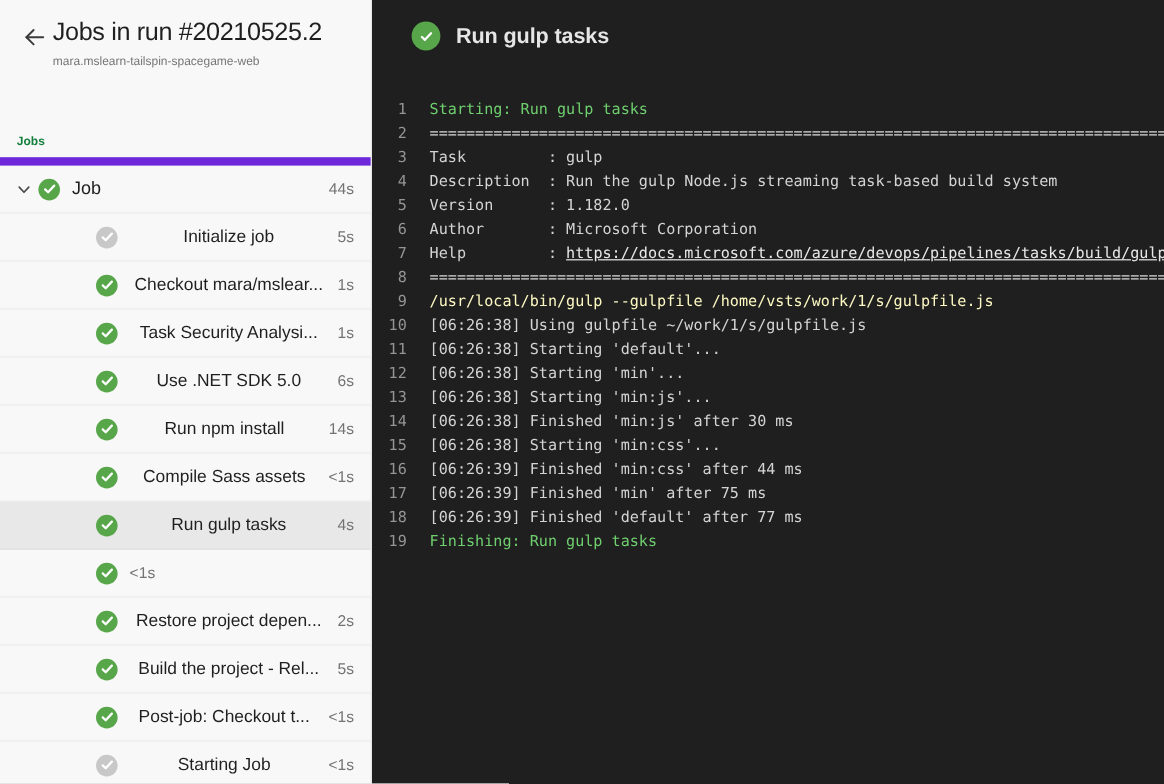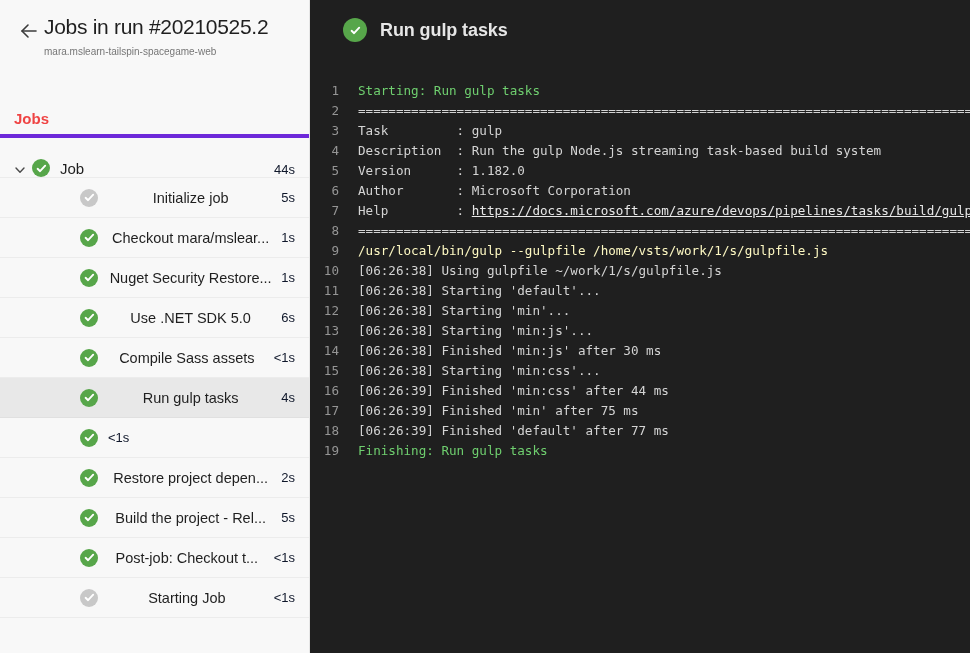--- a/index.html
+++ b/index.html
@@ -59,39 +59,39 @@
   .run-sub {
     font-size: 10px;
     color: #767676;
     line-height: 17px;
     margin-top: 3px;
     max-width: 232px;
     word-break: break-word;
   }
 
   .jobs-label {
-    font-size: 15px;
+    font-size: 10px;
     font-weight: bold;
-    color: #ef4444;
+    color: #15803d;
     padding: 0 0 0 14px;
     height: 38px;
     line-height: 38px;
-    border-bottom: 4px solid #6d28d9;
+    border-bottom: 7px solid #6d28d9;
   }
 
   .job-row, .step-row {
     height: 40px;
     display: flex;
     align-items: center;
     border-bottom: 1px solid #ececec;
     cursor: pointer;
     position: relative;
   }
 
-  .job-row { padding-left: 8px; align-items: flex-end; }
+  .job-row { padding-left: 8px; }
   .step-row { padding-left: 80px; text-align: center; }
 
   .step-row.selected { background: #e8e8e8; border-bottom-color: #e0e0e0; }
 
   .chevron {
     width: 24px;
     flex: 0 0 24px;
     display: flex;
     align-items: center;
     justify-content: center;
@@ -118,21 +118,21 @@
     white-space: nowrap;
     overflow: hidden;
     text-overflow: ellipsis;
     flex: 1 1 auto;
     padding-right: 8px;
   }
   .job-row .row-label { font-size: 15px; }
 
   .row-dur {
     font-size: 13px;
-    color: #0f172a;
+    color: #737373;
     padding-right: 14px;
     flex: 0 0 auto;
     white-space: nowrap;
   }
 
   
   #log-panel {
     flex: 1 1 auto;
     height: 653px;
     background: #1f1f1f;
@@ -240,31 +240,40 @@
           </span>
           <span class="row-label">Checkout mara/mslear...</span>
           <span class="row-dur">1s</span>
         </div>
         <div class="step-row">
           <span class="status-icon succeeded">
             <svg width="13" height="13" viewBox="0 0 13 13" aria-hidden="true">
               <path d="M2.6 6.8 L5.1 9.2 L10.2 3.7" fill="none" stroke="#ffffff" stroke-width="1.9" stroke-linecap="round" stroke-linejoin="round"></path>
             </svg>
           </span>
-          <span class="row-label">Nuget Security Restore...</span>
+          <span class="row-label">Task Security Analysi...</span>
           <span class="row-dur">1s</span>
         </div>
         <div class="step-row">
           <span class="status-icon succeeded">
             <svg width="13" height="13" viewBox="0 0 13 13" aria-hidden="true">
               <path d="M2.6 6.8 L5.1 9.2 L10.2 3.7" fill="none" stroke="#ffffff" stroke-width="1.9" stroke-linecap="round" stroke-linejoin="round"></path>
             </svg>
           </span>
           <span class="row-label">Use .NET SDK 5.0</span>
           <span class="row-dur">6s</span>
+        </div>
+        <div class="step-row">
+          <span class="status-icon succeeded">
+            <svg width="13" height="13" viewBox="0 0 13 13" aria-hidden="true">
+              <path d="M2.6 6.8 L5.1 9.2 L10.2 3.7" fill="none" stroke="#ffffff" stroke-width="1.9" stroke-linecap="round" stroke-linejoin="round"></path>
+            </svg>
+          </span>
+          <span class="row-label">Run npm install</span>
+          <span class="row-dur">14s</span>
         </div>
         <div class="step-row">
           <span class="status-icon succeeded">
             <svg width="13" height="13" viewBox="0 0 13 13" aria-hidden="true">
               <path d="M2.6 6.8 L5.1 9.2 L10.2 3.7" fill="none" stroke="#ffffff" stroke-width="1.9" stroke-linecap="round" stroke-linejoin="round"></path>
             </svg>
           </span>
           <span class="row-label">Compile Sass assets</span>
           <span class="row-dur">&lt;1s</span>
         </div>

